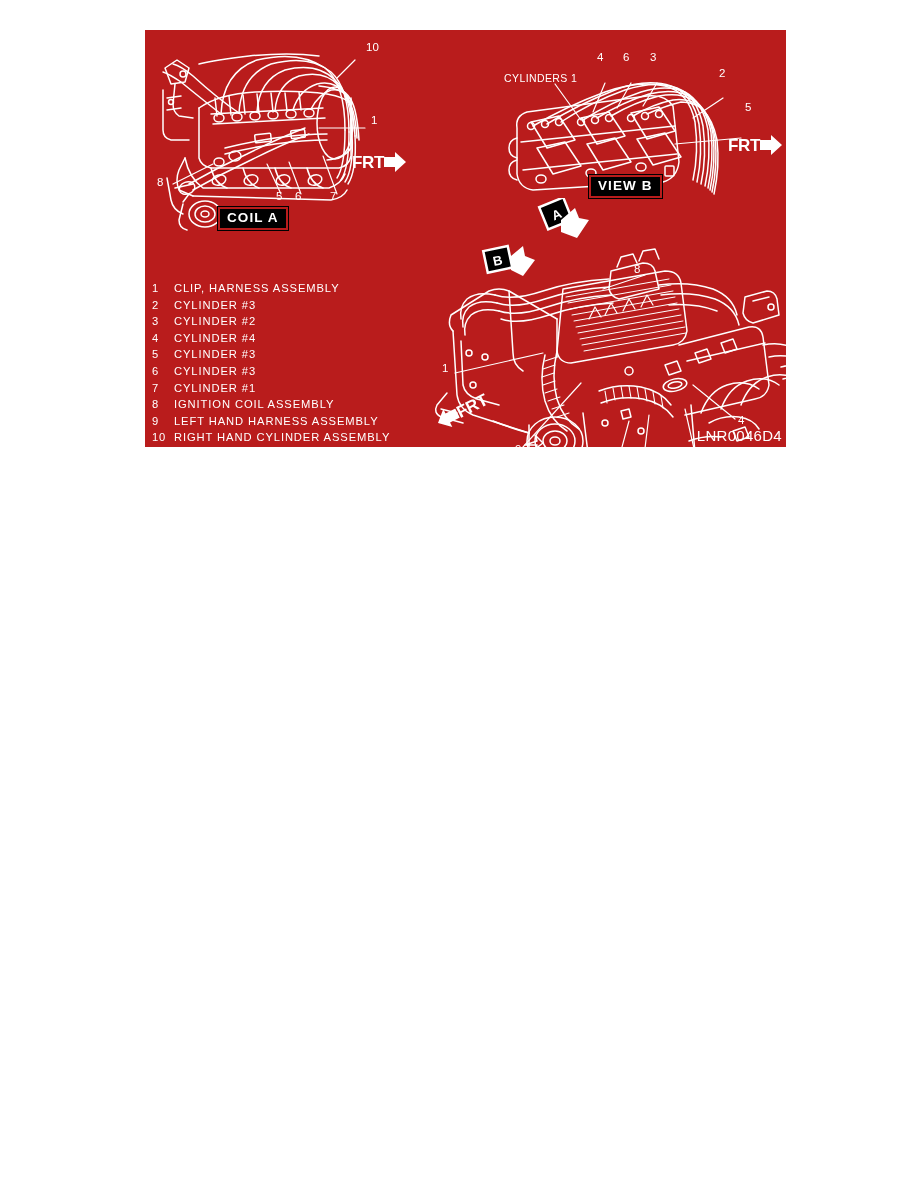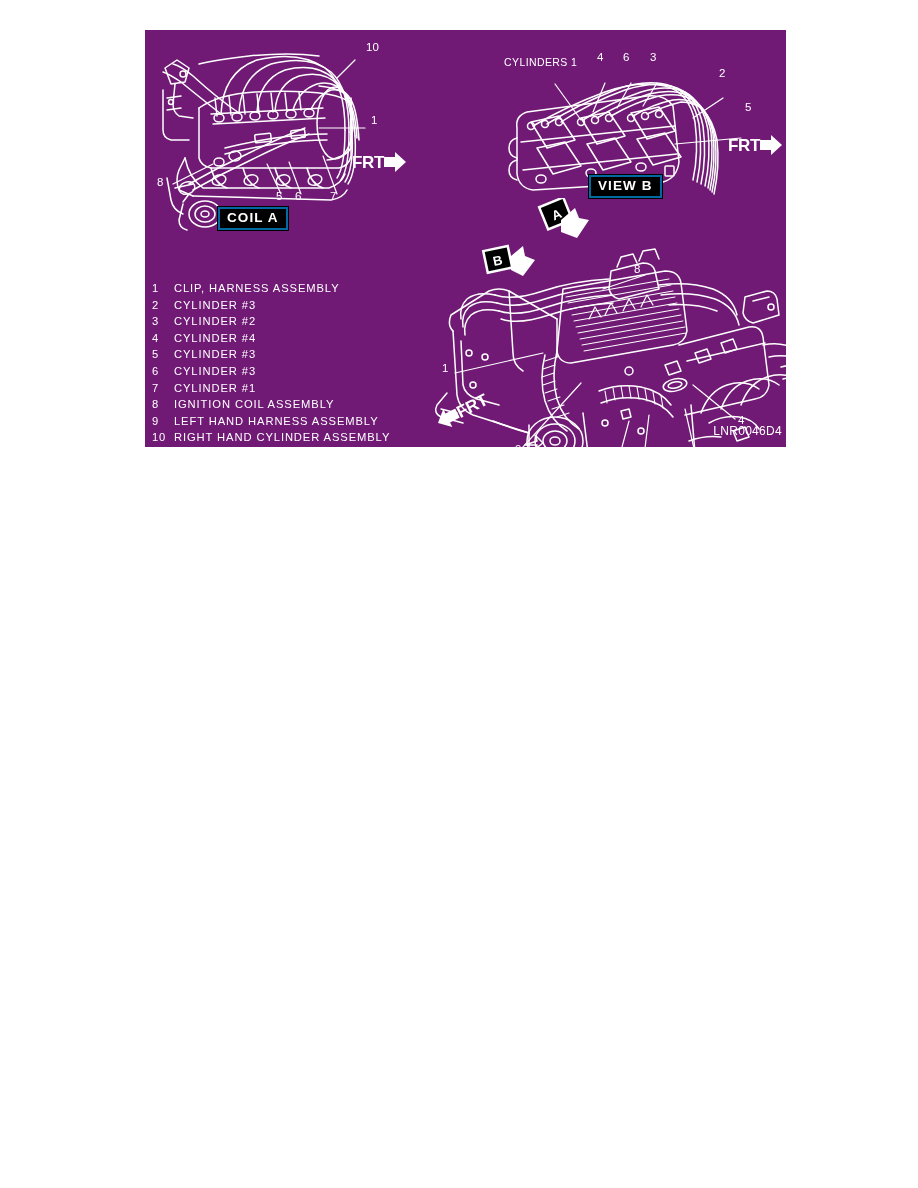--- a/index.html
+++ b/index.html
@@ -16,21 +16,21 @@
     overflow: hidden;
   }
 
   
   #diagram-plate {
     position: absolute;
     left: 145px;
     top: 30px;
     width: 641px;
     height: 417px;
-    background: #701a75;
+    background: #b91c1c;
     overflow: hidden;
   }
 
   .svg-layer {
     position: absolute;
     left: 0;
     top: 0;
     width: 641px;
     height: 417px;
   }
@@ -51,21 +51,21 @@
 
   .cyl-label {
     font-size: 10.5px;
     letter-spacing: 0.4px;
   }
 
   
   .view-box {
     position: absolute;
     background: #000000;
-    border: 2px solid #0369a1;
+    border: 2px solid #b91c1c;
     padding: 2px 7px 3px 7px;
     color: #ffffff;
     font-family: "Liberation Sans", sans-serif;
     font-weight: bold;
     font-size: 13.5px;
     letter-spacing: 1.1px;
     line-height: 1.05;
     box-shadow: 0 0 0 1px #000000;
   }
 
@@ -124,23 +124,23 @@
     width: 22px;
     flex: 0 0 22px;
     text-align: left;
   }
   .legend-desc { flex: 1 1 auto; }
 
   
   #figure-id {
     position: absolute;
     right: 4px;
-    bottom: 9px;
+    bottom: 3px;
     color: #ffffff;
-    font-size: 12px;
+    font-size: 15px;
     font-family: "Liberation Sans", sans-serif;
     letter-spacing: 0.3px;
     text-align: center;
   }
 </style>
 </head>
 <body>
 
 <div id="diagram-plate">
 
@@ -435,21 +435,21 @@
       <span class="frt-label">FRT</span>
       <svg width="22" height="20" viewBox="0 0 22 20">
         <path d="M0 5 L11 5 L11 0 L22 10 L11 20 L11 15 L0 15 Z" fill="#ffffff"></path>
       </svg>
     </div>
 
     <div class="view-box" style="left:73px; top:177px;">COIL A</div>
   </div>
 
   <div>
-    <span class="plate-text cyl-label" style="left:359px; top:27px;">CYLINDERS 1</span>
+    <span class="plate-text cyl-label" style="left:359px; top:43px;">CYLINDERS 1</span>
     <span class="plate-text callout-num" style="left:452px; top:22px;">4</span>
     <span class="plate-text callout-num" style="left:478px; top:22px;">6</span>
     <span class="plate-text callout-num" style="left:505px; top:22px;">3</span>
     <span class="plate-text callout-num" style="left:574px; top:38px;">2</span>
     <span class="plate-text callout-num" style="left:600px; top:72px;">5</span>
 
     <div class="frt" style="left:583px; top:105px;">
       <span class="frt-label">FRT</span>
       <svg width="22" height="20" viewBox="0 0 22 20">
         <path d="M0 5 L11 5 L11 0 L22 10 L11 20 L11 15 L0 15 Z" fill="#ffffff"></path>

